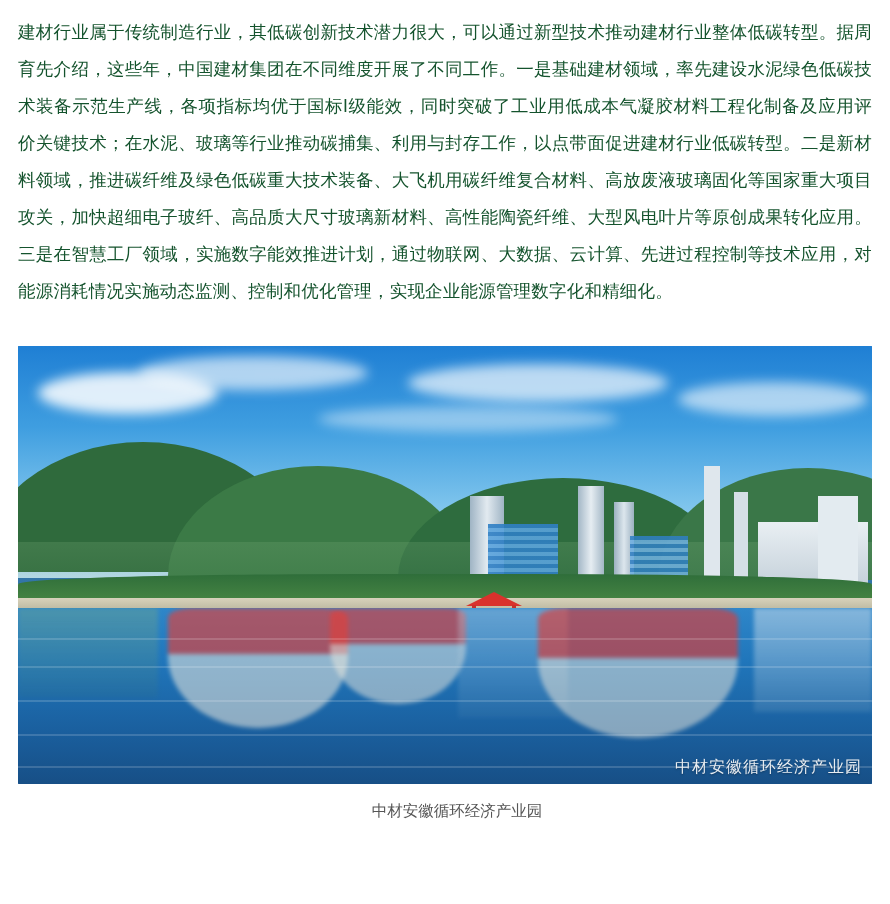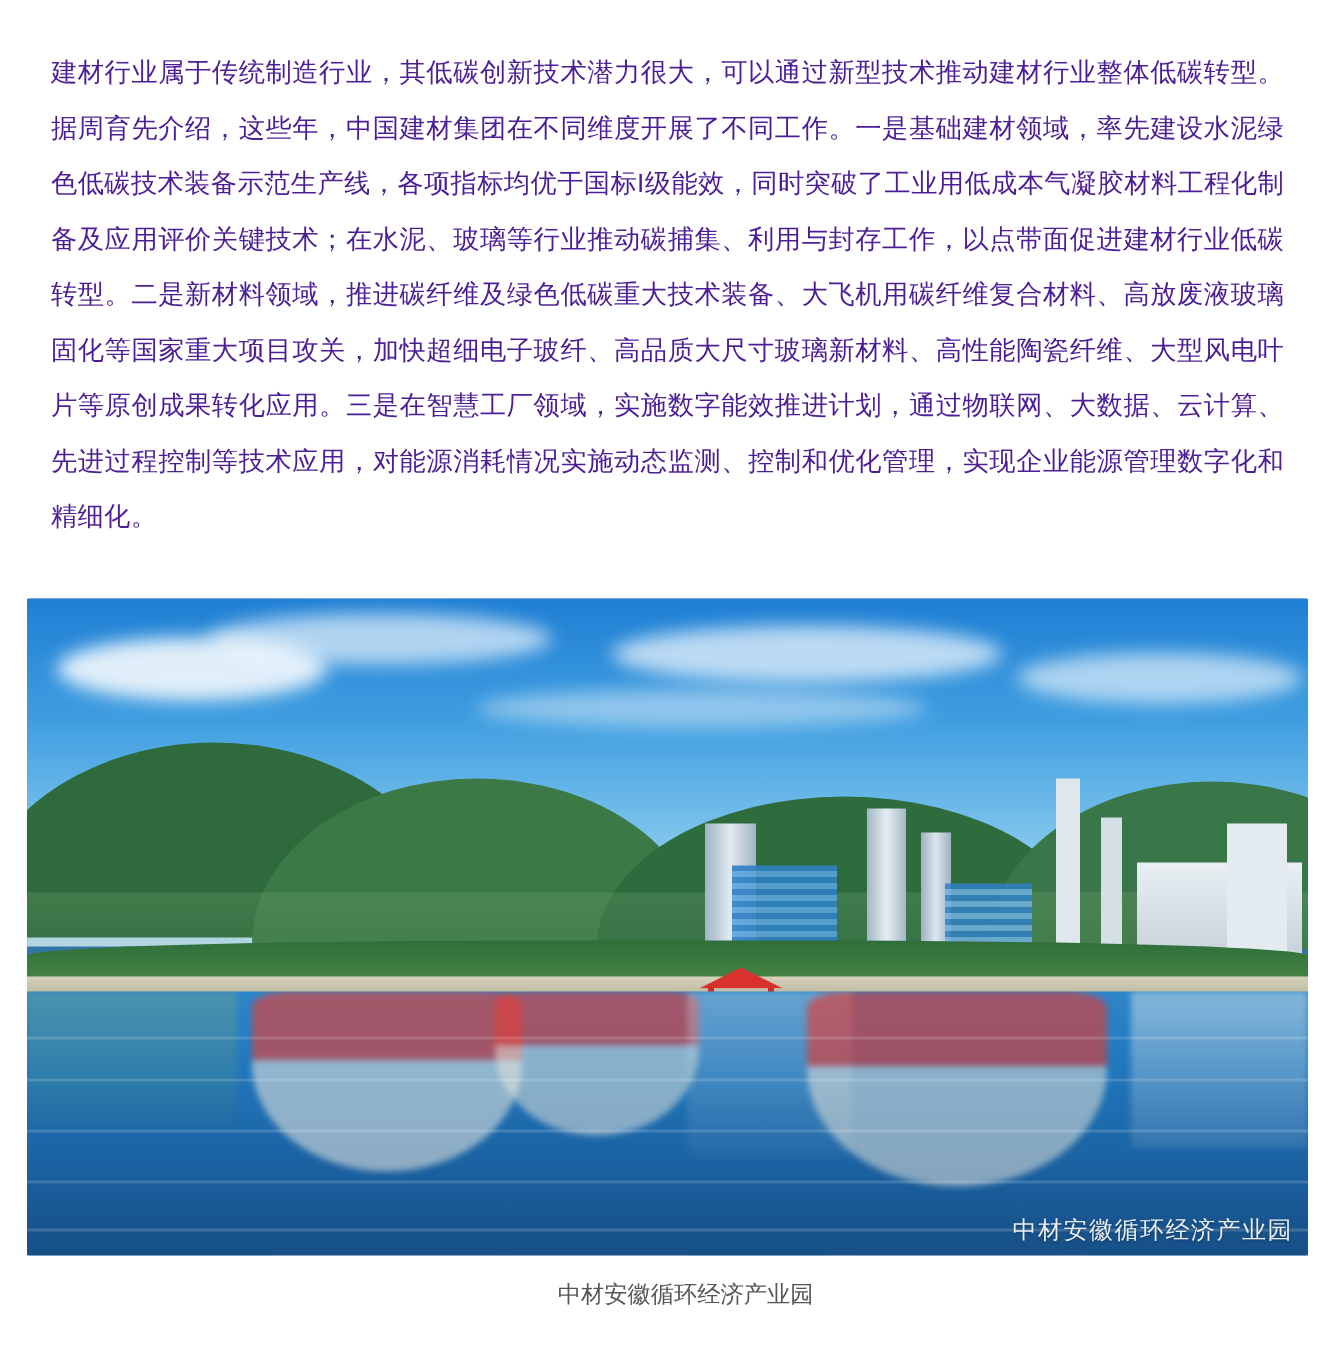--- a/index.html
+++ b/index.html
@@ -18,25 +18,25 @@
     width: 890px;
     height: 904px;
     position: relative;
     box-sizing: border-box;
     padding: 14px 18px 0 18px;
     background: #ffffff;
   }
   .article-body {
     font-size: 17.5px;
     line-height: 37px;
-    color: #4c1d95;
+    color: #14532d;
     text-align: justify;
     text-justify: inter-ideograph;
     letter-spacing: 0.2px;
-    margin: 16px;
+    margin: 0;
   }
   .figure {
     margin: 36px 0 0 0;
     width: 878px;
     position: relative;
   }
   .figure-image {
     position: relative;
     width: 854px;
     height: 438px;

